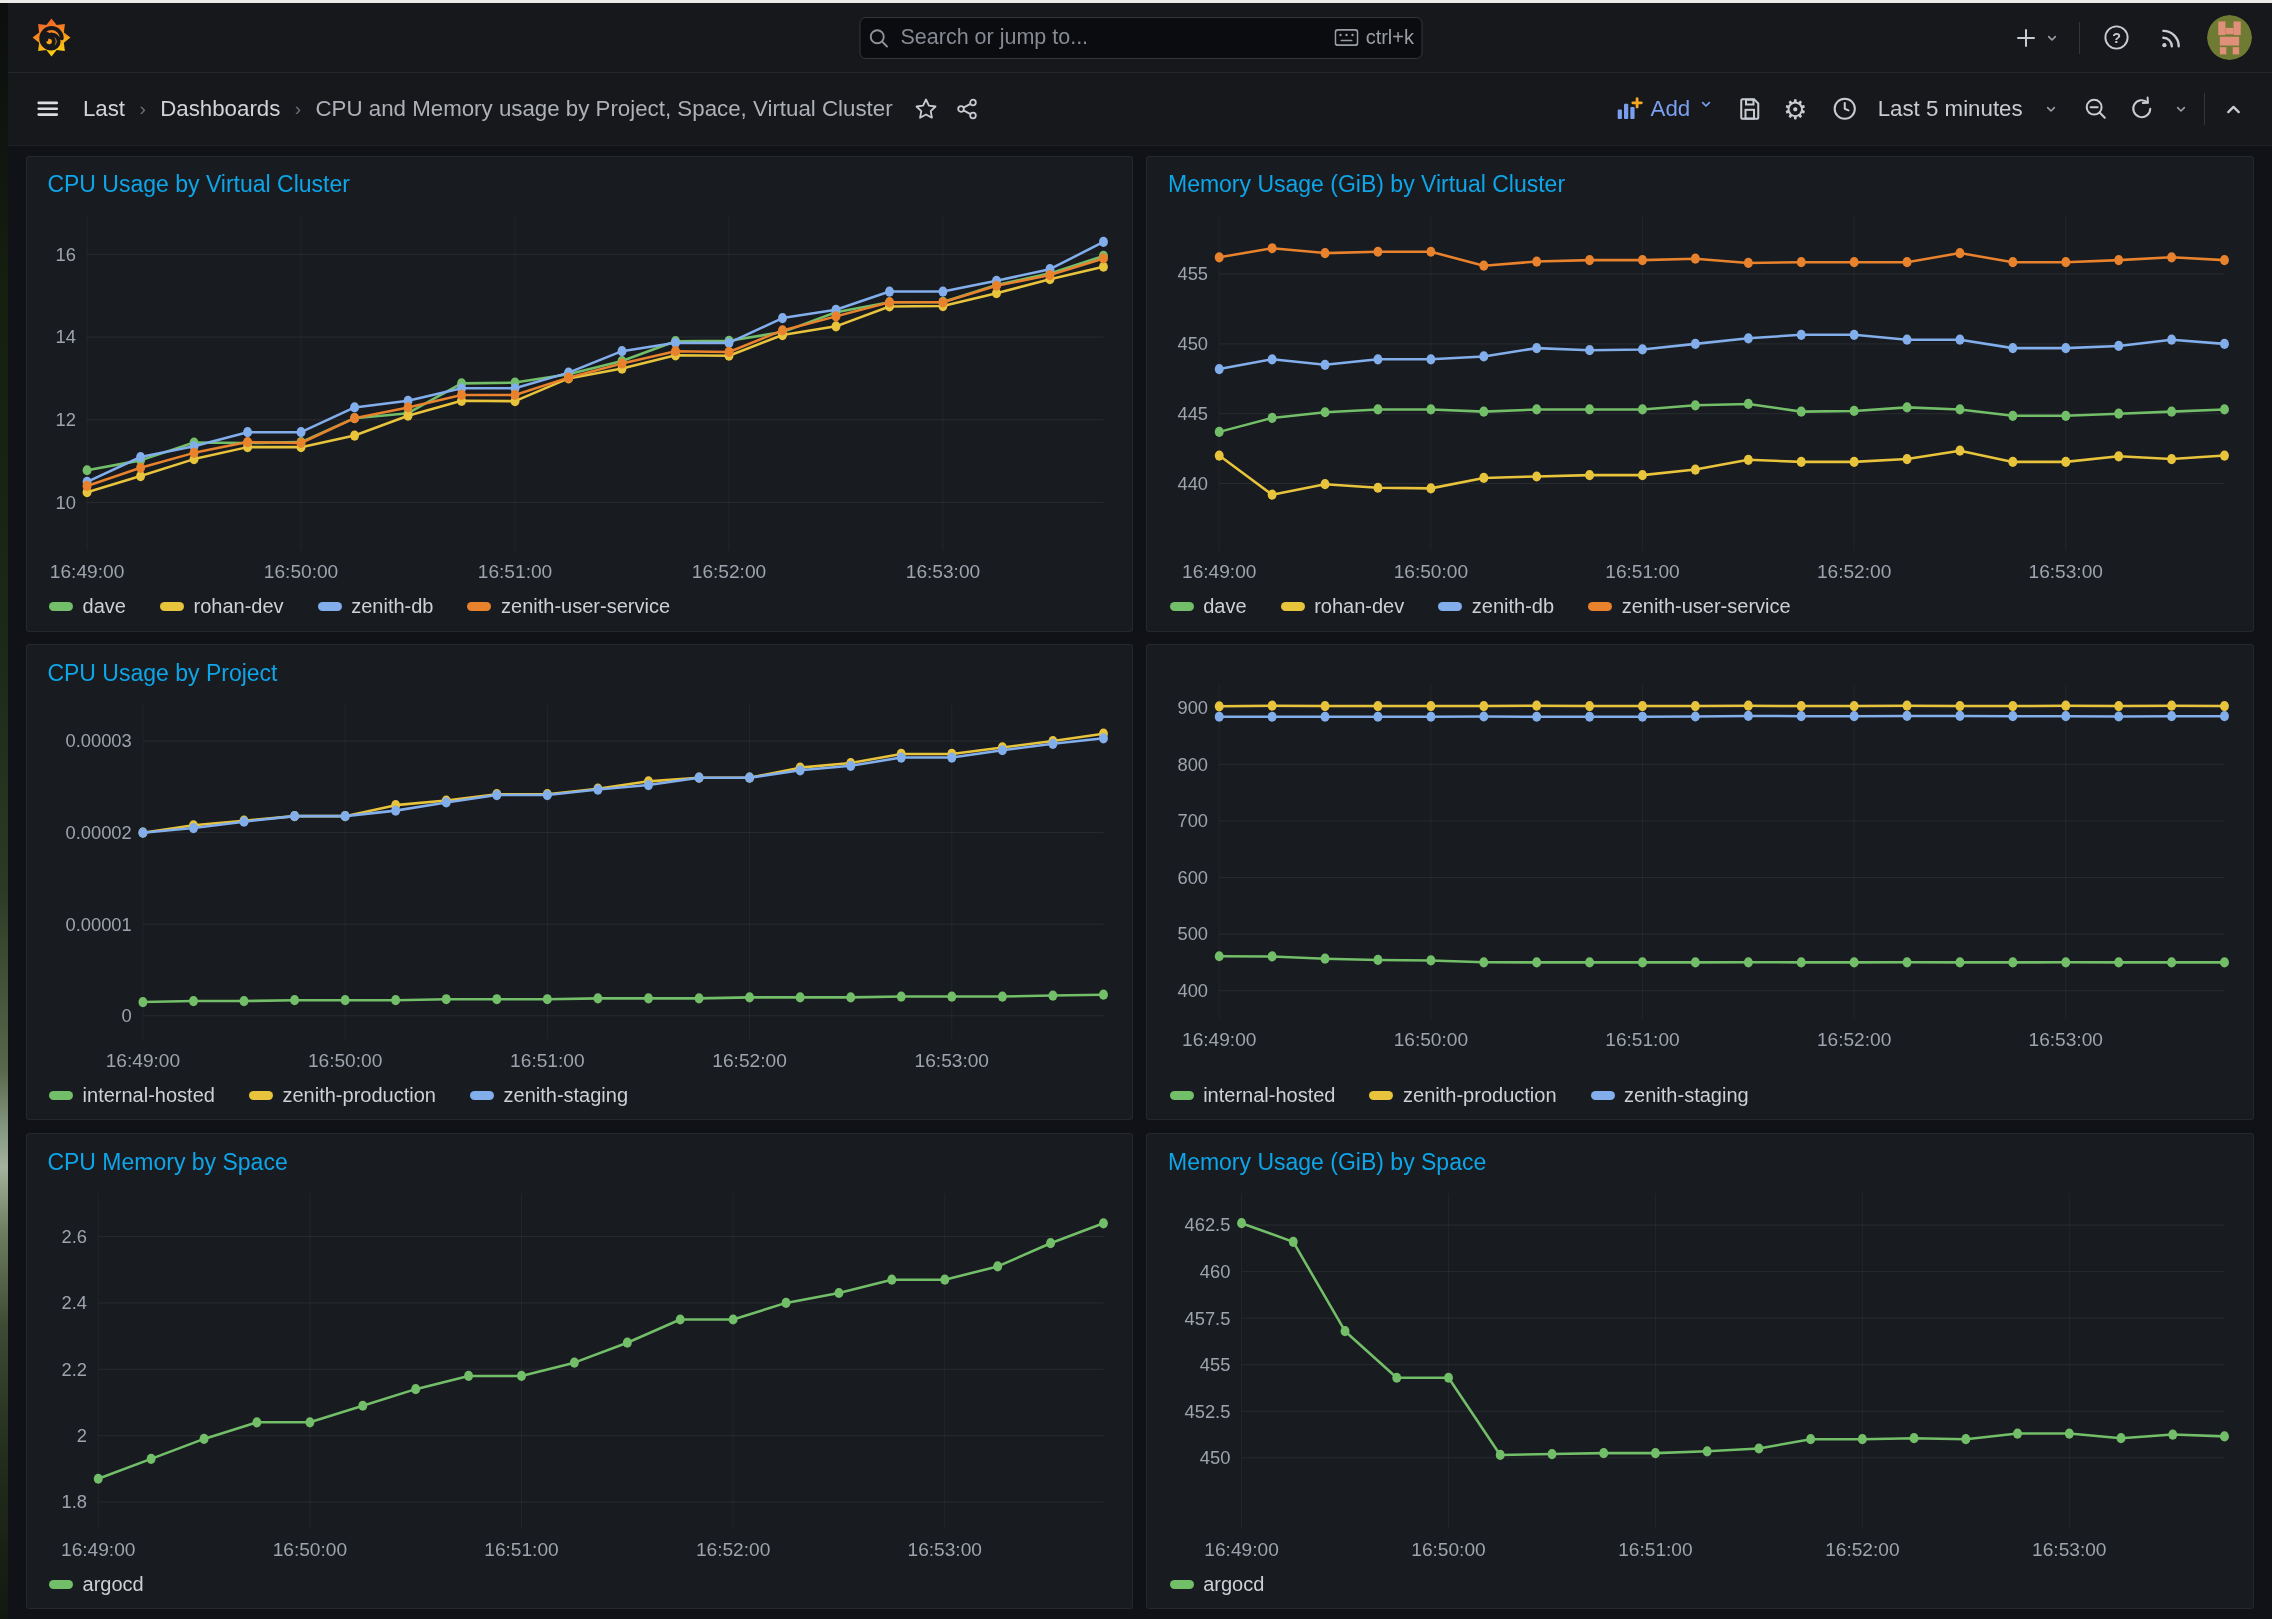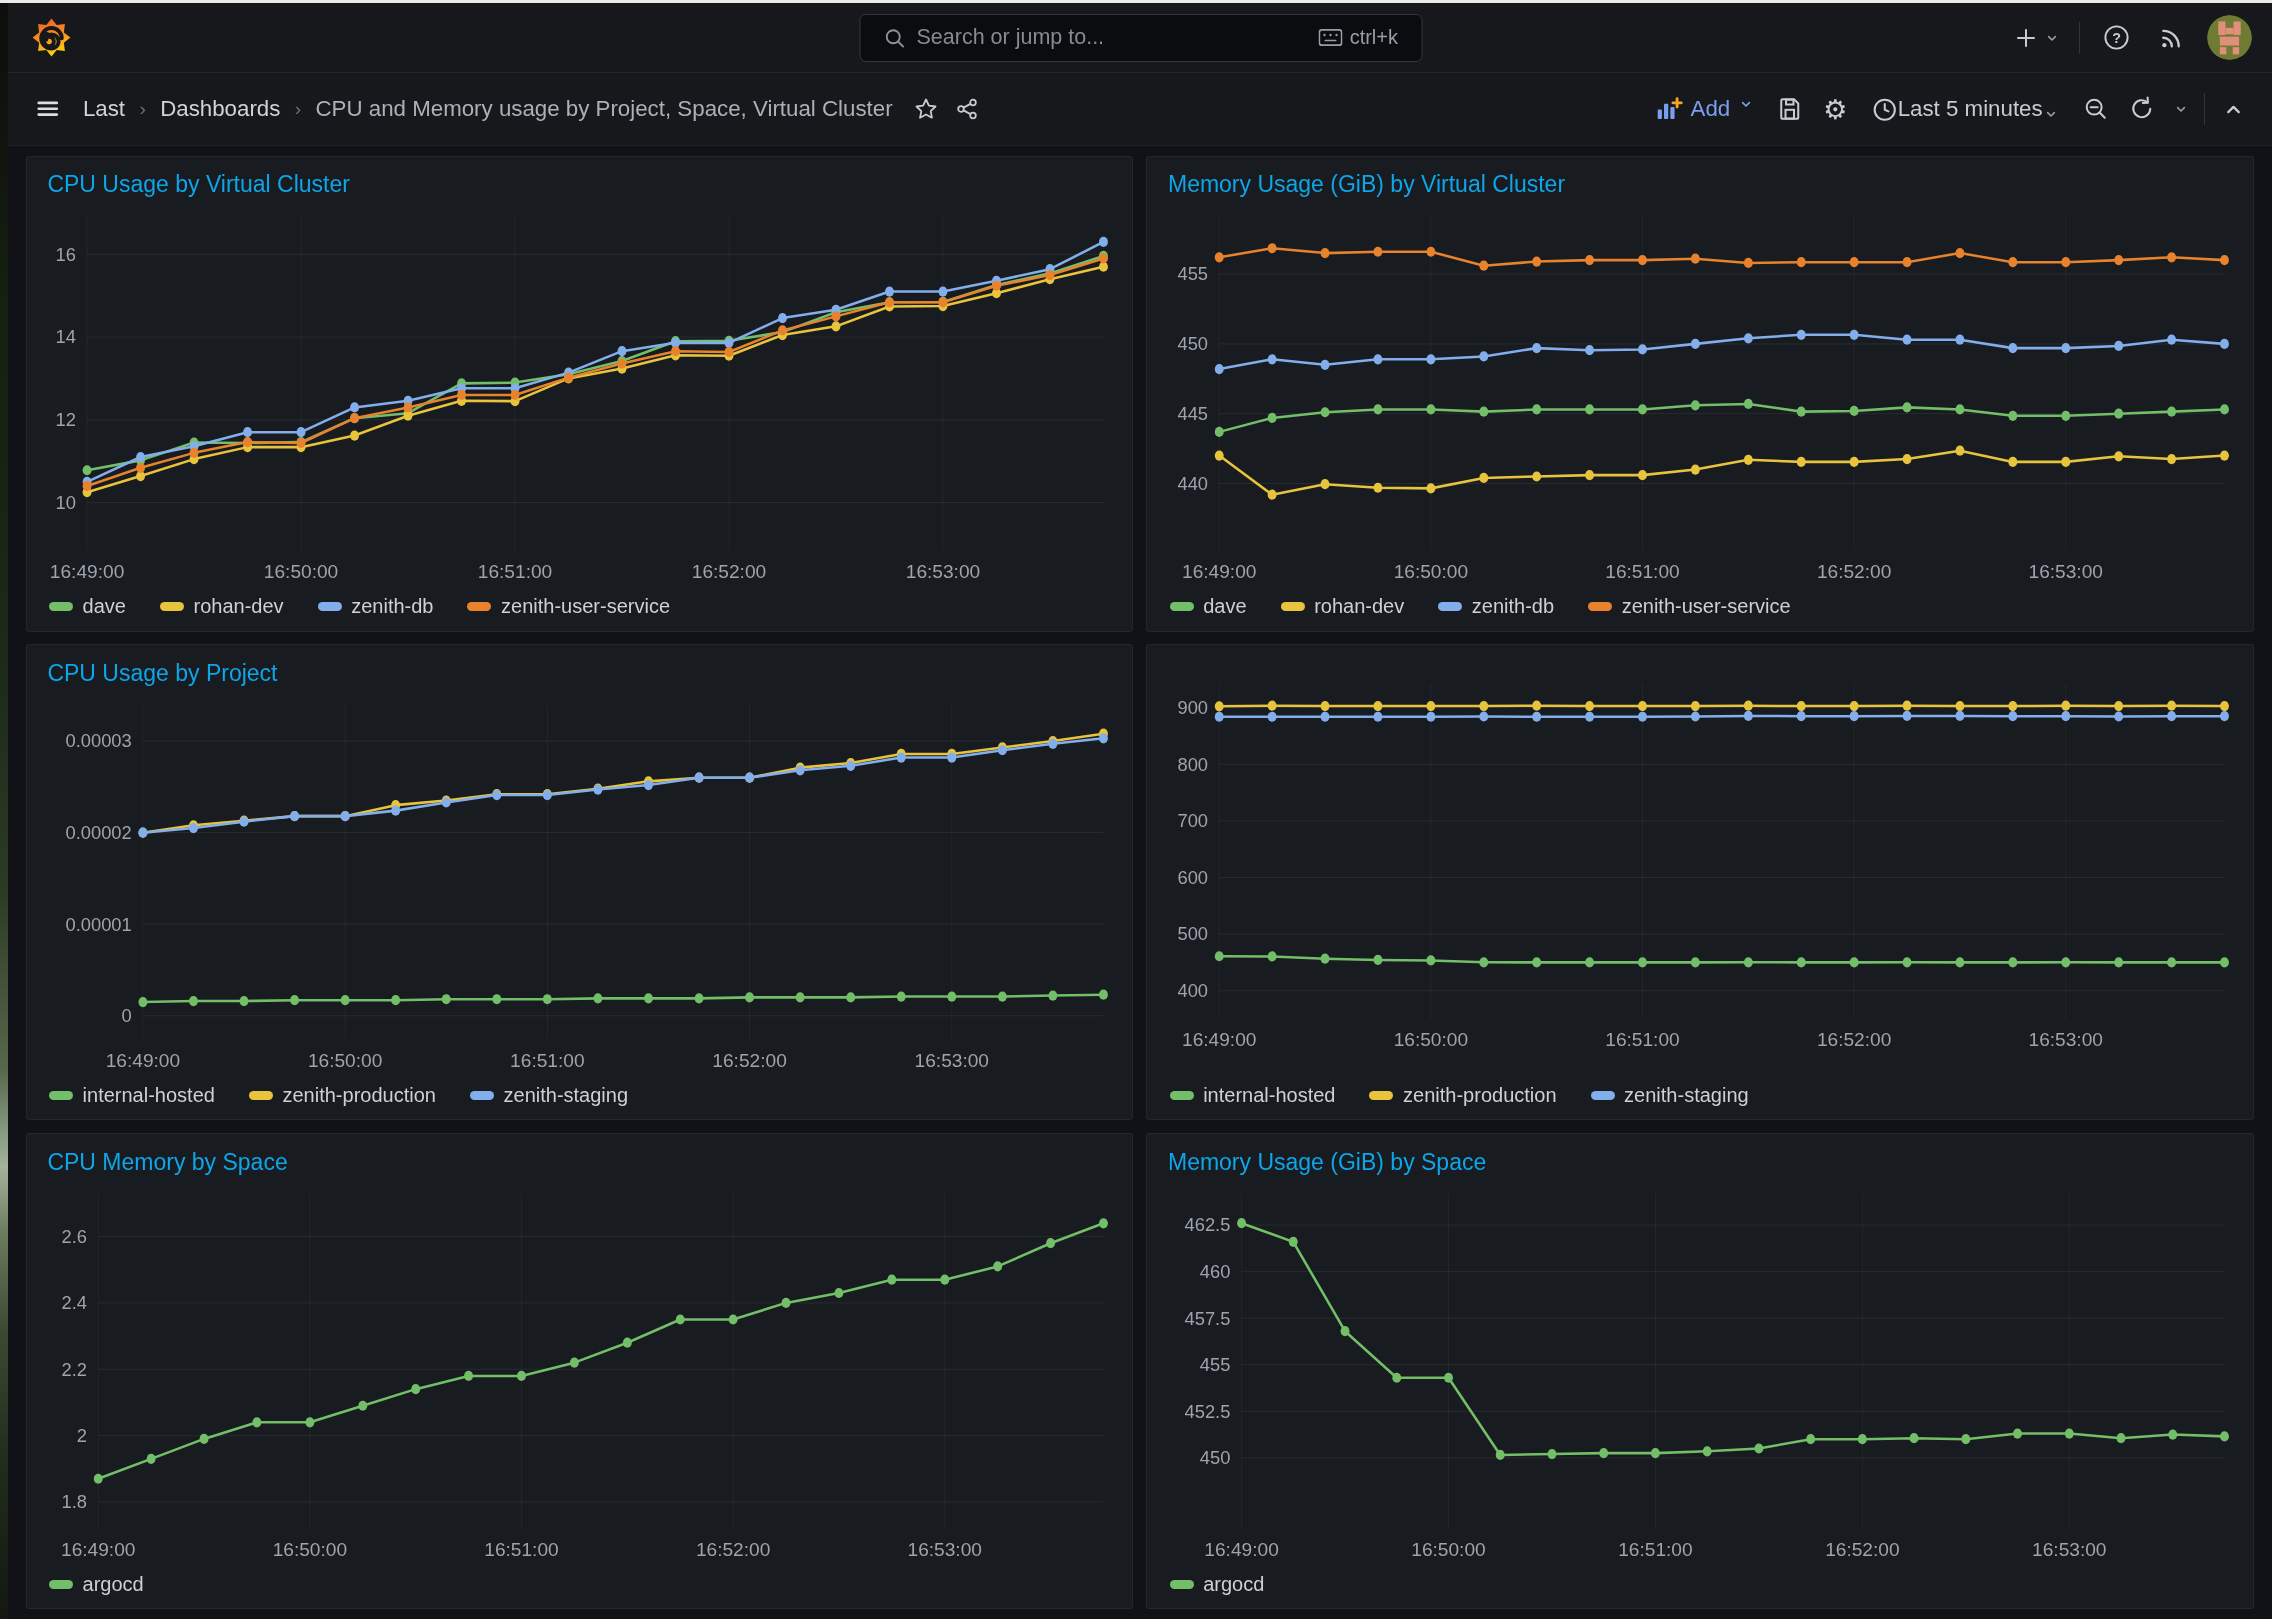--- a/index.html
+++ b/index.html
@@ -17,40 +17,40 @@
 
   
   .nav { height:70px; background:#17181c; border-bottom:0.8px solid #24262b;
          display:flex; align-items:center; padding:0 21px; position:relative; flex:none; }
   .nav-right { margin-left:auto; display:flex; align-items:center; gap:19px; }
   .icon-btn { display:flex; align-items:center; justify-content:center; width:35px; height:35px;
               border-radius:4.8px; cursor:pointer; background:transparent; border:none; }
   .icon-btn svg { display:block; }
   .v-divider { width:0.8px; height:32px; background:#33353a; }
   .search-box { position:absolute; left:50%; top:50%; transform:translate(-50%,-50%);
-      width:563px; height:48px; background:#0b0c10; border:0.8px solid #34363c; border-radius:6.4px;
-      display:flex; align-items:center; padding:0 23px; gap:11.2px; }
+      width:563px; height:42px; background:#0b0c10; border:0.8px solid #34363c; border-radius:6.4px;
+      display:flex; align-items:center; padding:0 7px; gap:11.2px; }
   .search-box input { flex:1; background:transparent; border:none; outline:none; color:#c9cbd2;
       font-size:21.5px; font-family:inherit; }
   .search-box input::placeholder { color:#878a93; }
   .shortcut { display:flex; align-items:center; gap:7.2px; color:#9a9da5; font-size:20px; flex:none; }
   .avatar { width:45px; height:45px; border-radius:50%; overflow:hidden; cursor:pointer; flex:none; }
 
   
   .toolbar { height:73px; background:#17181c; border-bottom:0.8px solid #202127;
              display:flex; align-items:center; padding:0 22.3px; gap:8px; flex:none; }
   .crumbs { display:flex; align-items:center; gap:14.4px; margin-left:9.6px; font-size:22.3px; }
   .crumb { color:#d2d3d8; cursor:pointer; white-space:nowrap; }
   .crumb.current { color:#aeb0b8; cursor:default; }
   .crumb-sep { color:#6e7077; font-size:19px; }
   .crumb-actions { display:flex; align-items:center; gap:6.4px; margin-left:8px; }
   .toolbar-right { margin-left:auto; display:flex; align-items:center; gap:11.2px; }
   .add-btn { display:flex; align-items:flex-start; gap:8px; cursor:pointer; padding:0 6.4px; }
   .add-label { color:#7b9ff0; font-size:22.3px; font-weight:500; }
-  .timepicker { display:flex; align-items:flex-end; gap:0; cursor:pointer; padding:0 8px; }
+  .timepicker { display:flex; align-items:center; gap:20px; cursor:pointer; padding:0 8px; }
   .timepicker .time-label { color:#c9cbd2; font-size:22.3px; }
 
   
   .dash { flex:1; padding:9.6px 19px 11.2px 17.6px; display:grid;
           grid-template-columns:1fr 1fr; grid-template-rows:repeat(3,1fr); gap:12.8px; }
   .panel { background:#181b1f; border:0.8px solid rgba(204,204,220,0.07); border-radius:3.2px;
            display:flex; flex-direction:column; padding:6.4px 9.6px; min-width:0; min-height:0; }
   .panel-title { font-size:23px; font-weight:400; color:#0ea5e9; padding:8px 0 0 11.2px; height:41px;
                  cursor:pointer; white-space:nowrap; }
   .chart-wrap { flex:1; min-height:0; }

